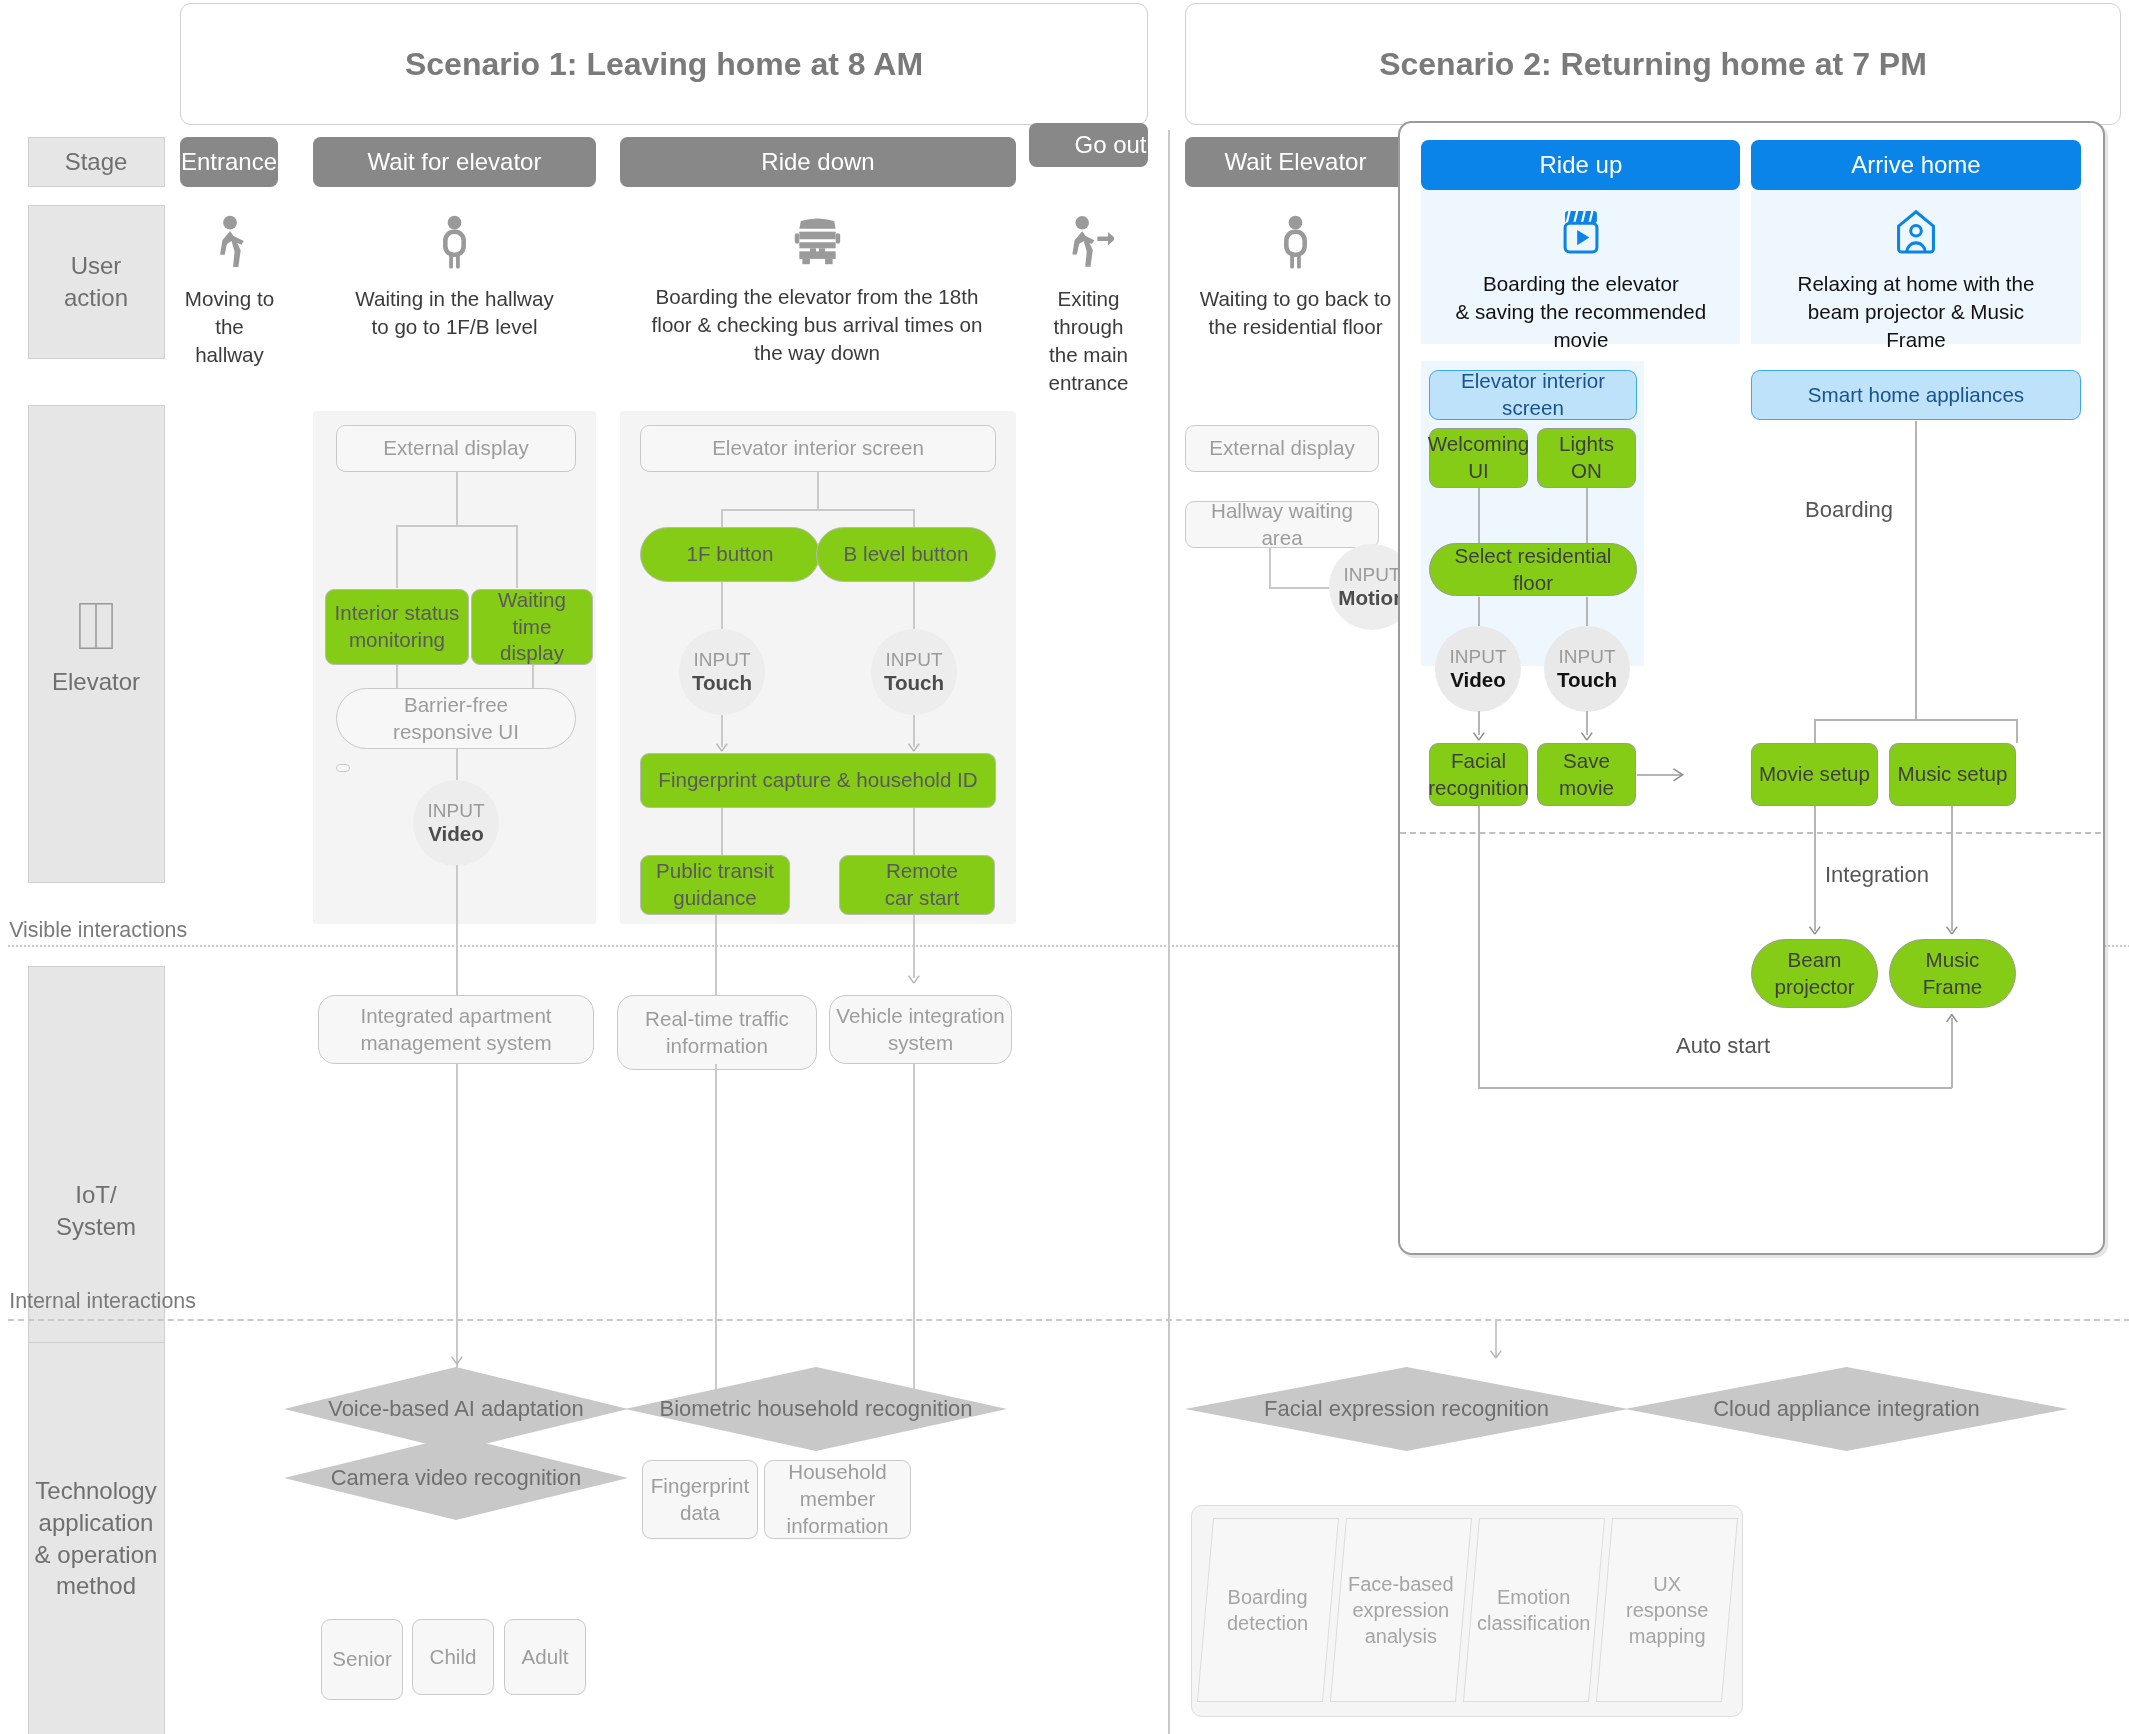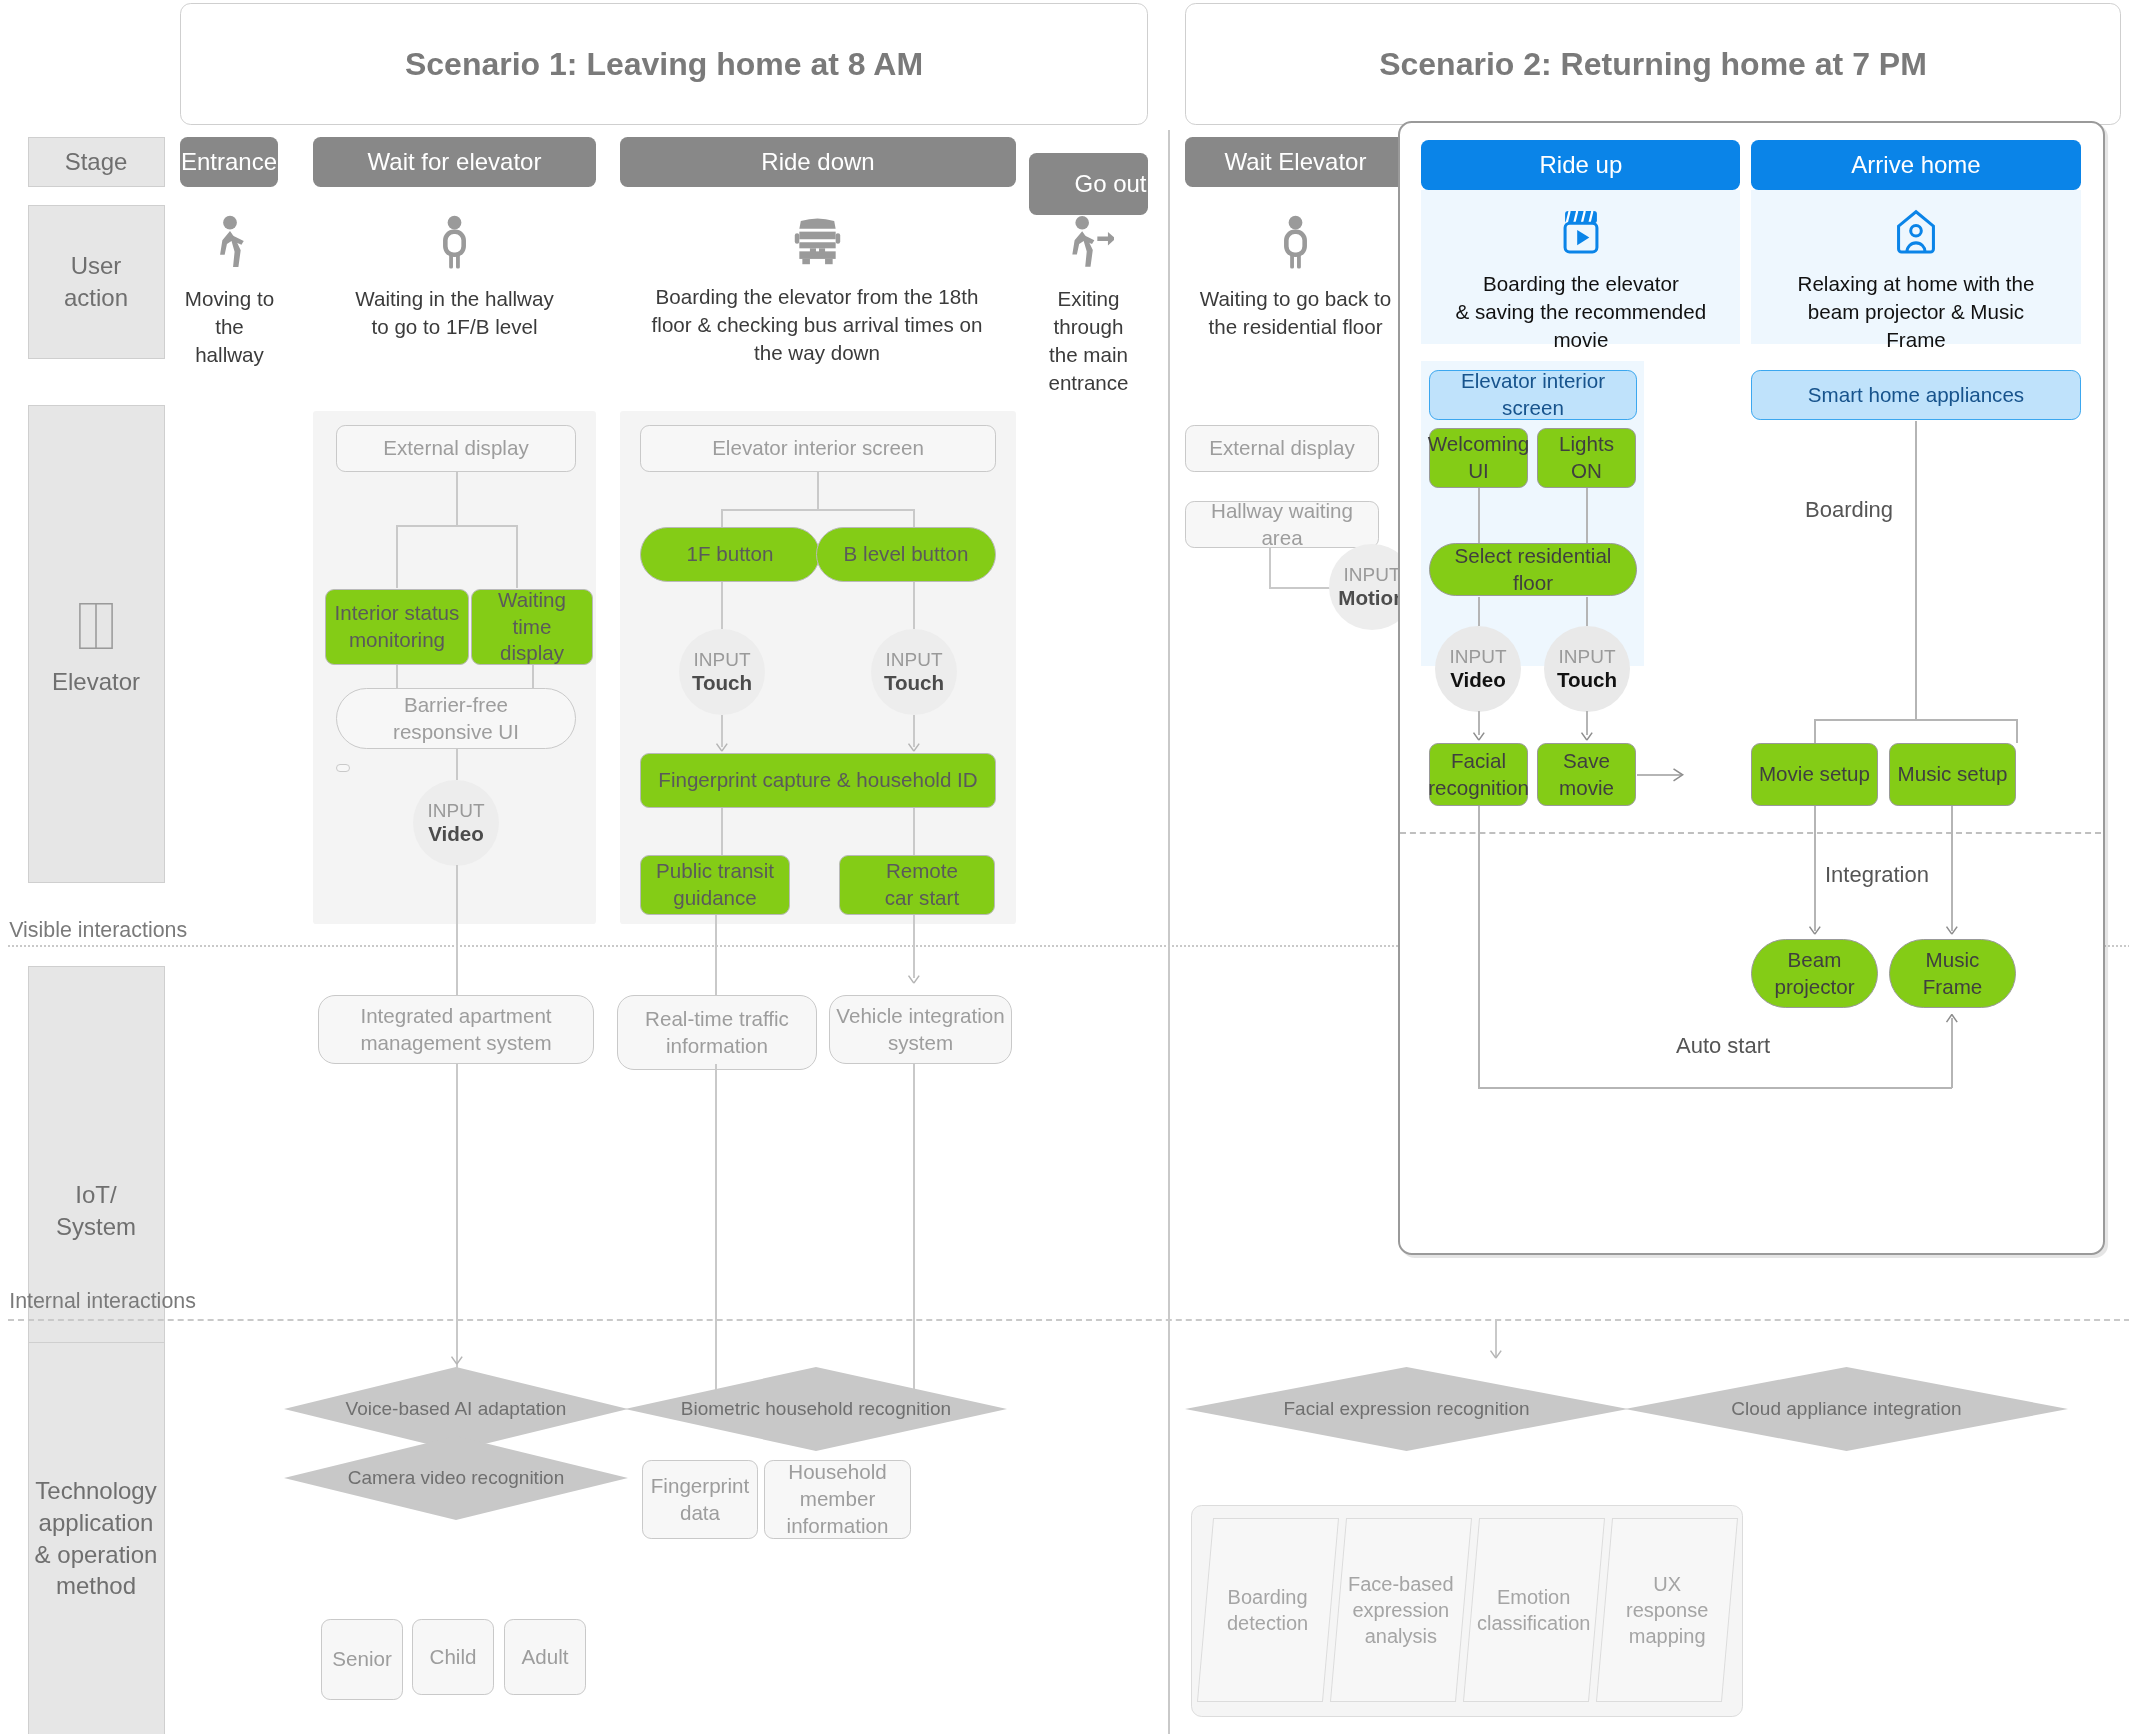--- a/index.html
+++ b/index.html
@@ -66,21 +66,21 @@
   .sep{border-top:2.3px dashed #c9c9c9;position:absolute;}
   .sep.dotted{border-top:2.3px dotted #c9c9c9;}
   .seplabel{position:absolute;font-size:21.4px;color:#7a7a7a;}
   .vdiv{position:absolute;width:1.5px;background:#c9c9c9;}
   
   .diamond{
     position:absolute;background:#c8c8c8;
     display:flex;align-items:center;justify-content:center;
     clip-path:polygon(50% 0%,100% 50%,50% 100%,0% 50%);
   }
-  .diamond span{font-size:19px;color:#6f6f6f;}
+  .diamond span{font-size:22px;color:#6f6f6f;}
   
   .pgroup{background:#f5f5f5;border:1.1px solid #dcdcdc;border-radius:10.7px;position:absolute;}
   .para{
     position:absolute;border:1.1px solid #dcdcdc;background:#f7f7f7;
     transform:skewX(-5deg);
     display:flex;align-items:center;justify-content:center;text-align:center;
     font-size:20px;color:#a5a5a5;line-height:1.3;
   }
   .para span{display:block;transform:skewX(5deg);}
   
@@ -136,21 +136,21 @@
 
 <div class="abs stage-chip" style="left:180px;top:137px;width:98px;height:50px;">
   <span>Entrance</span>
 </div>
 <div class="abs stage-chip" style="left:313px;top:137px;width:283px;height:50px;">
   <span>Wait for elevator</span>
 </div>
 <div class="abs stage-chip" style="left:620px;top:137px;width:396px;height:50px;text-align:right;">
   <span>Ride down</span>
 </div>
-<div class="abs stage-chip" style="left:1029px;top:153px;width:119px;height:62px;padding-left:44px;">
+<div class="abs stage-chip" style="left:1029px;top:123px;width:119px;height:44px;padding-left:44px;">
   <span>Go out</span>
 </div>
 <div class="abs stage-chip" style="left:1185px;top:137px;width:221px;height:50px;">
   <span>Wait Elevator</span>
 </div>
 
 <div class="abs ua" style="left:180px;top:215px;width:99px;">
   <span class="icon">
     <svg width="40" height="55" viewBox="0 0 52 72" fill="#9a9a9a">
       <circle cx="26" cy="10" r="9"></circle>

